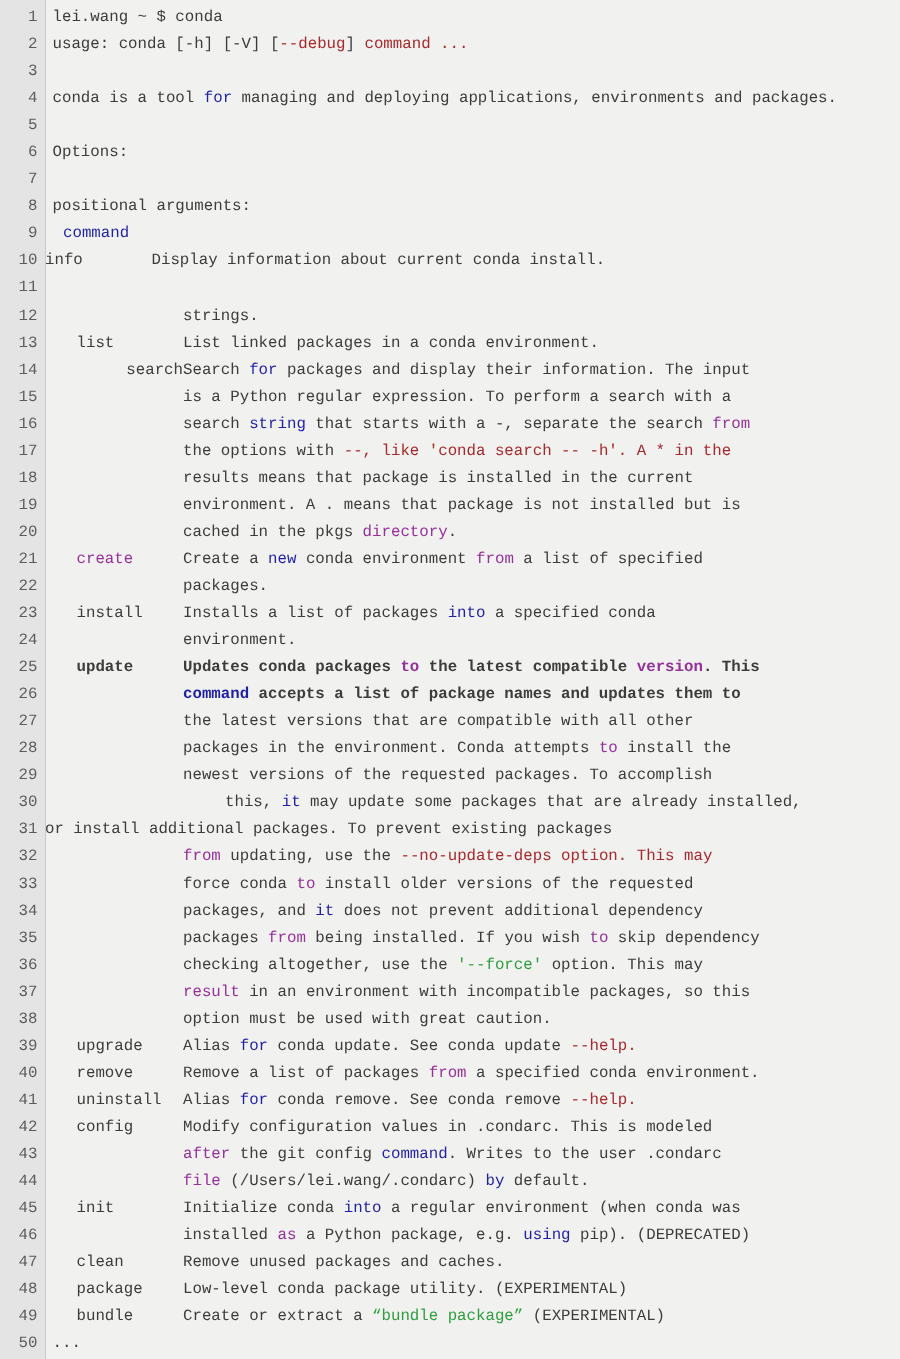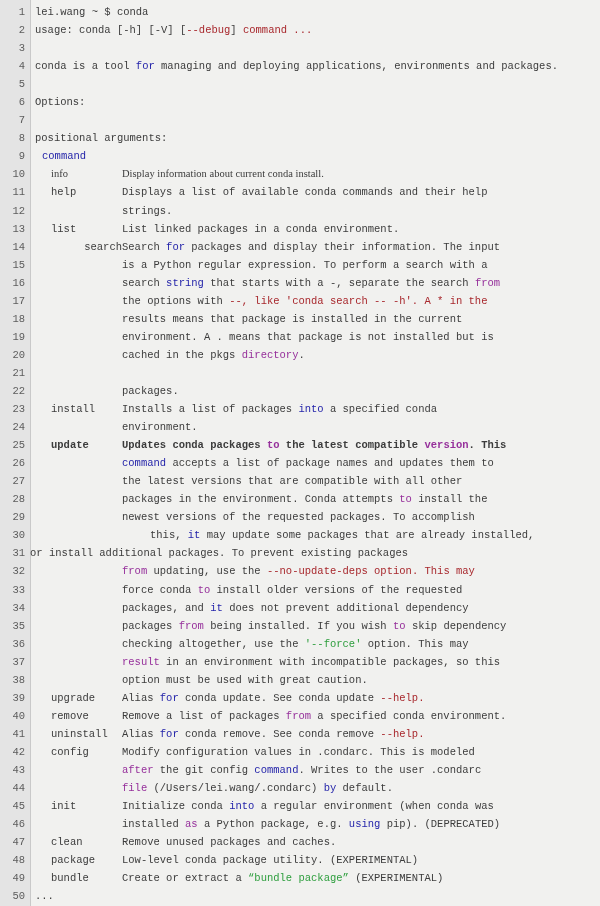--- a/index.html
+++ b/index.html
@@ -34,37 +34,37 @@
 <div class="editor">
     <div class="row"><span class="num">1</span><span class="content" style="margin-left: 5px;"><span>lei.wang ~ $ conda</span></span></div>
     <div class="row"><span class="num">2</span><span class="content" style="margin-left: 5px;"><span>usage: conda [-h] [-V] [</span><span class="c-red">--debug</span><span>] </span><span class="c-red">command ...</span></span></div>
     <div class="row"><span class="num">3</span><span class="content" style="margin-left: 5px;"></span></div>
     <div class="row"><span class="num">4</span><span class="content" style="margin-left: 5px;"><span>conda is a tool </span><span class="c-blue">for</span><span> managing and deploying applications, environments and packages.</span></span></div>
     <div class="row"><span class="num">5</span><span class="content" style="margin-left: 5px;"></span></div>
     <div class="row"><span class="num">6</span><span class="content" style="margin-left: 5px;"><span>Options:</span></span></div>
     <div class="row"><span class="num">7</span><span class="content" style="margin-left: 5px;"></span></div>
     <div class="row"><span class="num">8</span><span class="content" style="margin-left: 5px;"><span>positional arguments:</span></span></div>
     <div class="row"><span class="num">9</span><span class="content" style="margin-left: 12px;"><span class="c-blue">command</span></span></div>
-    <div class="row"><span class="num">10</span><span class="content" style="margin-left: 21px; font-family: Liberation Serif, serif;"><span class="cmdcol">info</span><span>Display information about current conda install.</span></span></div>
-    <div class="row"><span class="num">11</span><span class="content" style="margin-left: 21px;"><span class="cmdcol">help</span><span>Displays a list of available conda commands and their help</span></span></div>
+    <div class="row"><span class="num">10</span><span class="content" style=""><span class="cmdcol">info</span><span>Display information about current conda install.</span></span></div>
+    <div class="row"><span class="num">11</span></div>
     <div class="row"><span class="num">12</span><span class="content" style="margin-left: 92px;"><span>strings.</span></span></div>
     <div class="row"><span class="num">13</span><span class="content" style="margin-left: 21px;"><span class="cmdcol">list</span><span>List linked packages in a conda environment.</span></span></div>
     <div class="row"><span class="num">14</span><span class="content" style="margin-left: 21px; text-align: right;"><span class="cmdcol">search</span><span>Search </span><span class="c-blue">for</span><span> packages and display their information. The input</span></span></div>
     <div class="row"><span class="num">15</span><span class="content" style="margin-left: 92px;"><span>is a Python regular expression. To perform a search with a</span></span></div>
     <div class="row"><span class="num">16</span><span class="content" style="margin-left: 92px;"><span>search </span><span class="c-blue">string</span><span> that starts with a -, separate the search </span><span class="c-purple">from</span></span></div>
     <div class="row"><span class="num">17</span><span class="content" style="margin-left: 92px;"><span>the options with </span><span class="c-red">--, like 'conda search -- -h'. A * in the</span></span></div>
     <div class="row"><span class="num">18</span><span class="content" style="margin-left: 92px;"><span>results means that package is installed in the current</span></span></div>
     <div class="row"><span class="num">19</span><span class="content" style="margin-left: 92px;"><span>environment. A . means that package is not installed but is</span></span></div>
     <div class="row"><span class="num">20</span><span class="content" style="margin-left: 92px;"><span>cached in the pkgs </span><span class="c-purple">directory</span><span>.</span></span></div>
-    <div class="row"><span class="num">21</span></div>
+    <div class="row"><span class="num">21</span><span class="content" style="margin-left: 21px;"><span class="c-purple cmdcol">create</span><span>Create a </span><span class="c-blue">new</span><span> conda environment </span><span class="c-purple">from</span><span> a list of specified</span></span></div>
     <div class="row"><span class="num">22</span><span class="content" style="margin-left: 92px;"><span>packages.</span></span></div>
     <div class="row"><span class="num">23</span><span class="content" style="margin-left: 21px;"><span class="cmdcol">install</span><span>Installs a list of packages </span><span class="c-blue">into</span><span> a specified conda</span></span></div>
     <div class="row"><span class="num">24</span><span class="content" style="margin-left: 92px;"><span>environment.</span></span></div>
     <div class="row"><span class="num">25</span><span class="content" style="margin-left: 21px; font-weight: bold;"><span class="cmdcol">update</span><span>Updates conda packages </span><span class="c-purple">to</span><span> the latest compatible </span><span class="c-purple">version</span><span>. This</span></span></div>
-    <div class="row"><span class="num">26</span><span class="content" style="margin-left: 92px;"><span class="c-blue">command</span><span> accepts a list of package names and updates them to</span></span></div>
+    <div class="row"><span class="num">26</span><span class="content" style="margin-left: 92px; font-weight: bold;"><span class="c-blue">command</span><span> accepts a list of package names and updates them to</span></span></div>
     <div class="row"><span class="num">27</span><span class="content" style="margin-left: 92px;"><span>the latest versions that are compatible with all other</span></span></div>
     <div class="row"><span class="num">28</span><span class="content" style="margin-left: 92px;"><span>packages in the environment. Conda attempts </span><span class="c-purple">to</span><span> install the</span></span></div>
     <div class="row"><span class="num">29</span><span class="content" style="margin-left: 92px;"><span>newest versions of the requested packages. To accomplish</span></span></div>
     <div class="row"><span class="num">30</span><span class="content" style="margin-left: 120px;"><span>this, </span><span class="c-blue">it</span><span> may update some packages that are already installed,</span></span></div>
     <div class="row"><span class="num">31</span><span class="content" style=""><span>or install additional packages. To prevent existing packages</span></span></div>
     <div class="row"><span class="num">32</span><span class="content" style="margin-left: 92px;"><span class="c-purple">from</span><span> updating, use the </span><span class="c-red">--no-update-deps option. This may</span></span></div>
     <div class="row"><span class="num">33</span><span class="content" style="margin-left: 92px;"><span>force conda </span><span class="c-purple">to</span><span> install older versions of the requested</span></span></div>
     <div class="row"><span class="num">34</span><span class="content" style="margin-left: 92px;"><span>packages, and </span><span class="c-blue">it</span><span> does not prevent additional dependency</span></span></div>
     <div class="row"><span class="num">35</span><span class="content" style="margin-left: 92px;"><span>packages </span><span class="c-purple">from</span><span> being installed. If you wish </span><span class="c-purple">to</span><span> skip dependency</span></span></div>
     <div class="row"><span class="num">36</span><span class="content" style="margin-left: 92px;"><span>checking altogether, use the </span><span class="c-green">'--force'</span><span> option. This may</span></span></div>

